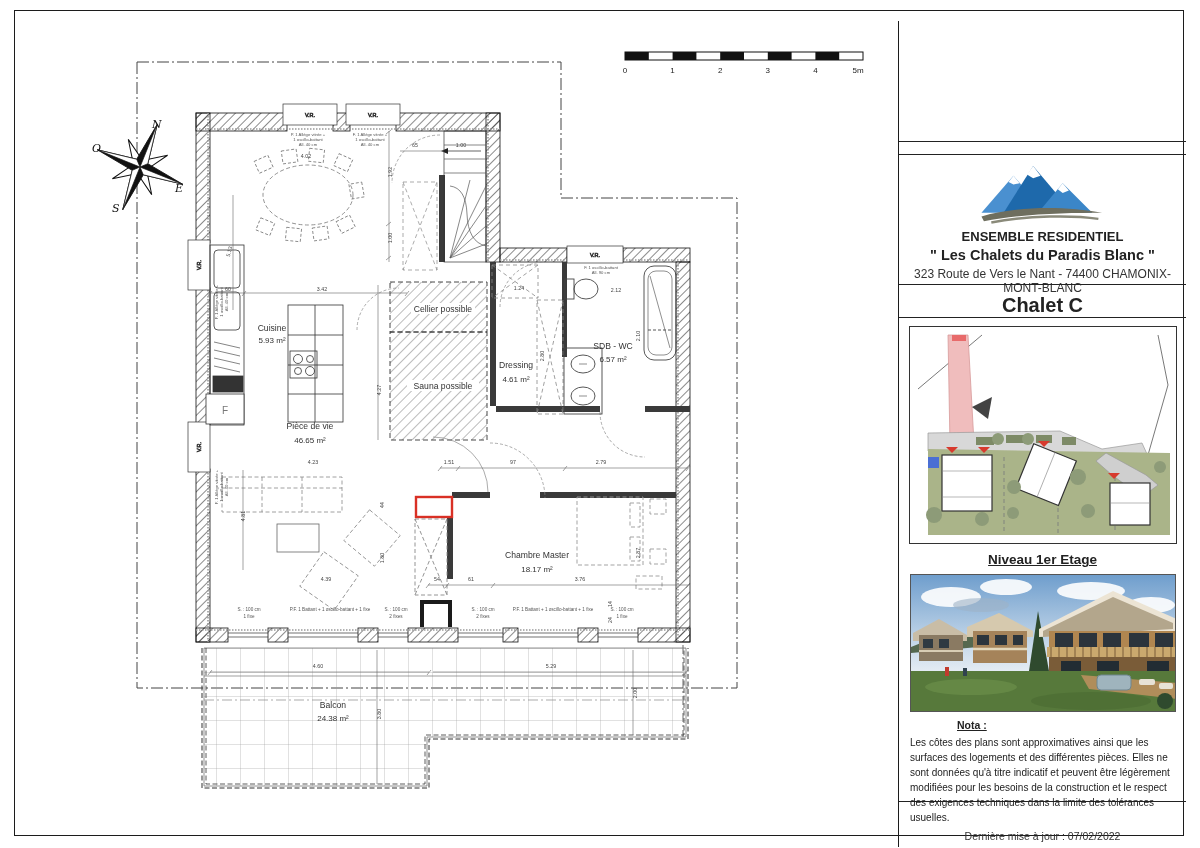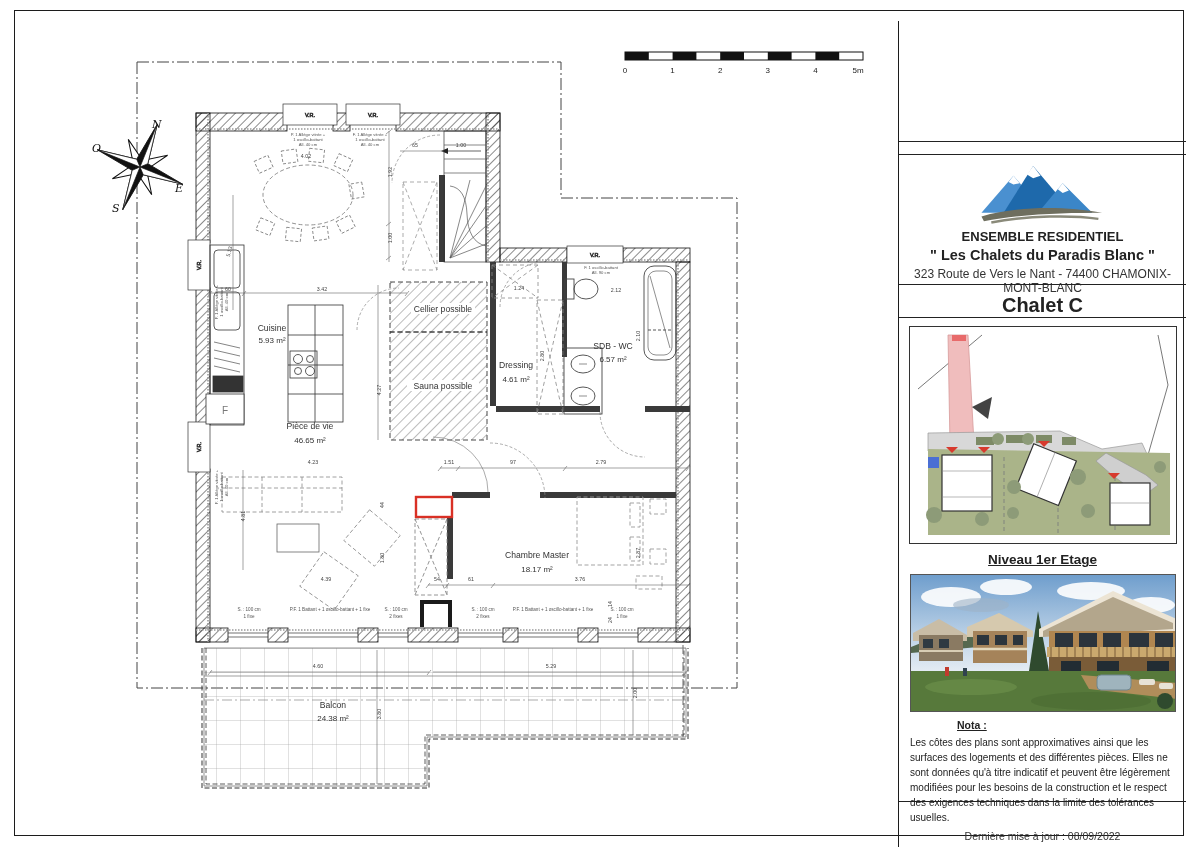--- a/index.html
+++ b/index.html
@@ -577,15 +577,15 @@
         <rect x="34" y="92" width="4" height="9" fill="#c23b2e"></rect>
         <rect x="52" y="93" width="4" height="8" fill="#31424f"></rect>
         <circle cx="254" cy="126" r="8" fill="#2f4a2e"></circle>
       </svg>
     </div>
 
     <div class="nota-title">Nota :</div>
     <div class="nota-body">Les côtes des plans sont approximatives ainsi que les surfaces des logements et des différentes pièces. Elles ne sont données qu'à titre indicatif et peuvent être légèrement modifiées pour les besoins de la construction et le respect des exigences techniques dans la limite des tolérances usuelles.</div>
 
     <div class="hline foot-line"></div>
-    <div class="footer2 center">Dernière mise à jour : 08/09/2022</div>
+    <div class="footer2 center">Dernière mise à jour : 07/02/2022</div>
   </div>
 </div>
 
 </body></html>

